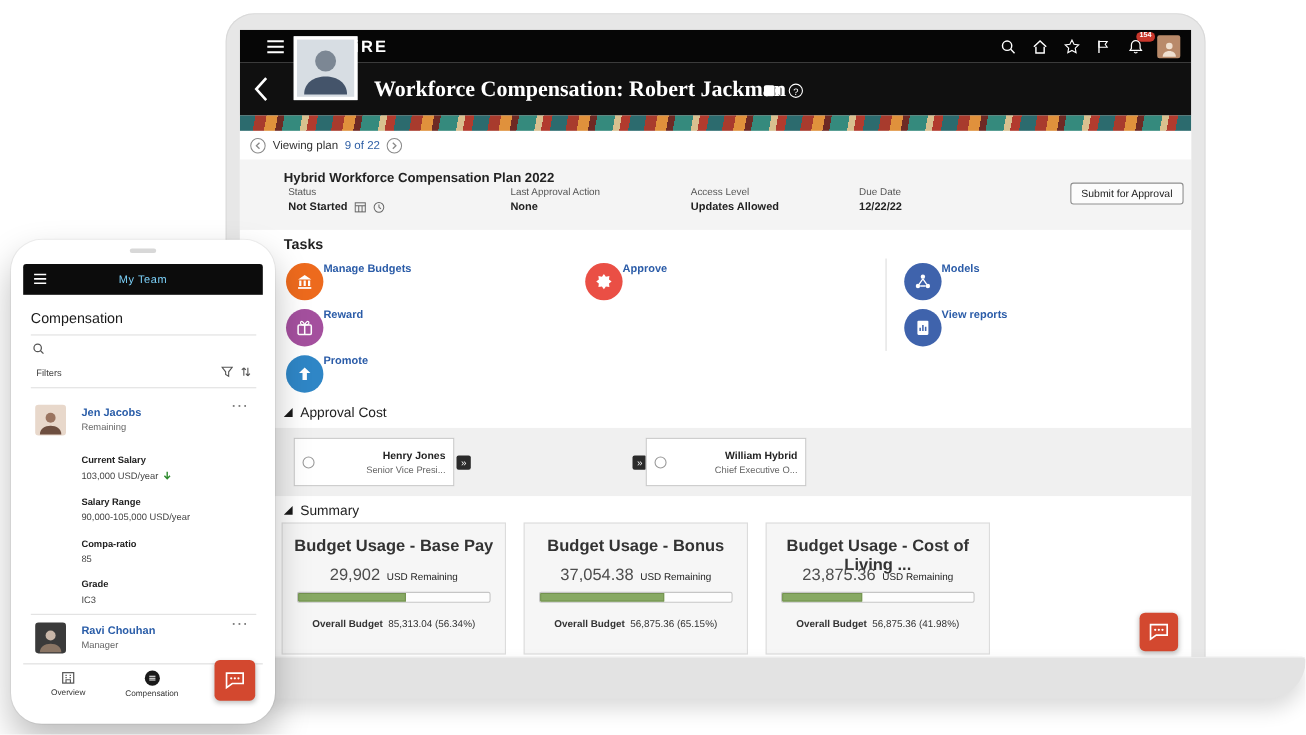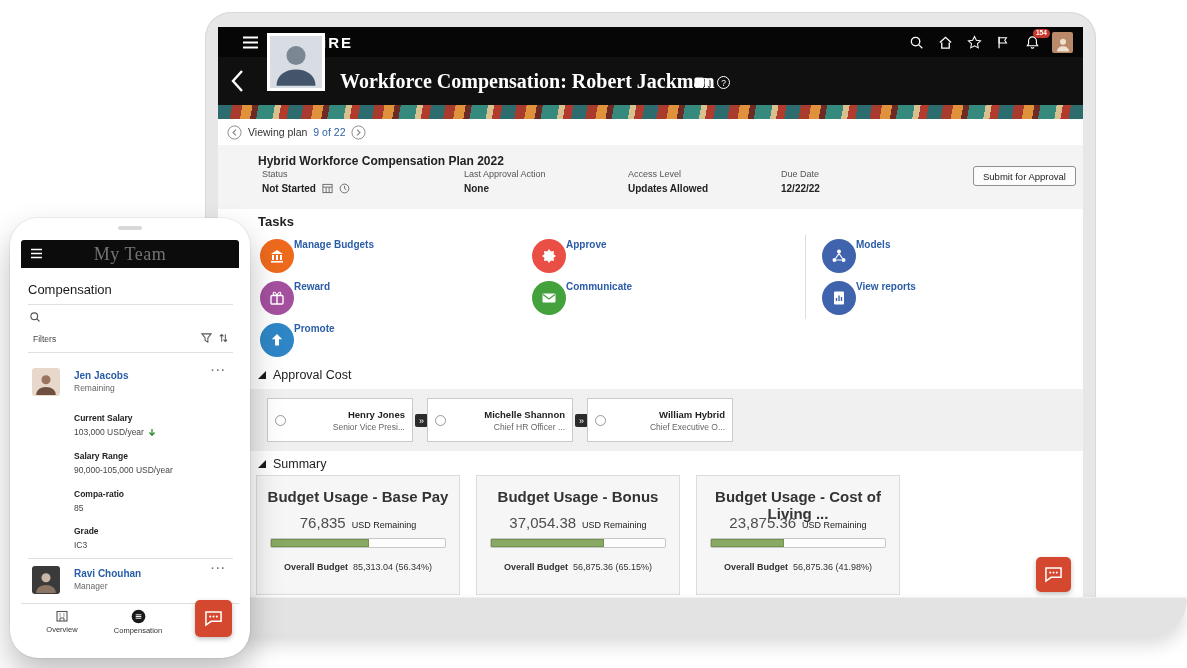--- a/index.html
+++ b/index.html
@@ -85,21 +85,21 @@
 
   .chat-btn{position:absolute;display:flex;align-items:center;justify-content:center;background:#d3482f;border-radius:5px;cursor:pointer;box-shadow:0 2px 5px rgba(0,0,0,.25);}
   .d-chat{left:818px;top:530px;width:35px;height:35px;}
 
   
   .phone{position:absolute;left:10px;top:218px;width:240px;height:440px;background:#fff;border-radius:28px;box-shadow:0 16px 32px rgba(0,0,0,.26),0 0 0 1px rgba(0,0,0,.05);}
   .phone-speaker{position:absolute;left:108px;top:8px;width:24px;height:4px;border-radius:2px;background:#d8d8d8;}
   .phone-screen{position:absolute;left:11px;top:22px;width:218px;height:408px;background:#fff;border-radius:3px 3px 16px 16px;overflow:hidden;}
   .p-header{position:absolute;left:0;top:0;width:100%;height:28px;background:#0c0c0c;display:flex;align-items:center;justify-content:center;}
   .p-burger{position:absolute;left:9px;top:8px;display:flex;cursor:pointer;}
-  .p-title{color:#737373;font-family:Liberation Serif, serif;font-size:18px;letter-spacing:.5px;}
+  .p-title{color:#7dd3fc;font-family:Liberation Sans, sans-serif;font-size:10px;letter-spacing:.5px;}
   .p-section{position:absolute;left:7px;top:42px;font-size:13px;color:#1a1a1a;}
   .p-div{position:absolute;left:7px;right:6px;height:1px;background:#e0e0e0;}
   .pd1{top:64px}.pd2{top:112px}.pd3{top:318px}
   .p-search{position:absolute;left:8px;top:71px;cursor:pointer;display:flex;}
   .p-filters-l{position:absolute;left:12px;top:94px;font-size:8.5px;color:#444;}
   .p-funnel{position:absolute;left:180px;top:92px;display:flex;cursor:pointer;}
   .p-sort{position:absolute;left:197px;top:92px;display:flex;cursor:pointer;}
   .emp-avatar{position:absolute;left:11px;width:28px;height:28px;border-radius:3px;overflow:hidden;display:flex;align-items:flex-end;justify-content:center;}
   .ea1{top:128px;background:#e8d8cb;}
   .ea2{top:326px;background:#3a3a3a;}
@@ -286,29 +286,20 @@
         <span class="tlbl">Promote</span>
       </div>
       <div class="task t21">
         <span class="circ c-red">
           <svg width="16" height="16" viewBox="0 0 16 16">
               <path d="M8 1l1.8 2.6L13 3l-.4 3.2L15 8l-2.4 1.8.4 3.2-3.2-.6L8 15l-1.8-2.6L3 13l.4-3.2L1 8l2.4-1.8L3 3l3.2.6z" fill="#fff"></path>
             </svg>
         </span>
         <span class="tlbl">Approve</span>
       </div>
-      <div class="task t22">
-        <span class="circ c-green">
-          <svg width="16" height="16" viewBox="0 0 16 16">
-              <rect x="1.5" y="3.5" width="13" height="9" rx="1" fill="#fff"></rect>
-              <path d="M2 4.5l6 4.5 6-4.5" fill="none" stroke="#43a23c" stroke-width="1.2"></path>
-            </svg>
-        </span>
-        <span class="tlbl">Communicate</span>
-      </div>
       <div class="task-div"></div>
       <div class="task t31">
         <span class="circ c-blue">
           <svg width="16" height="16" viewBox="0 0 16 16">
               <path d="M8 5.5L4.5 10.5M8 5.5l3.5 5M5.5 12h5" stroke="#fff" stroke-width="1.2"></path>
               <circle cx="8" cy="3.5" r="2" fill="#fff"></circle>
               <circle cx="3.5" cy="12" r="2" fill="#fff"></circle>
               <circle cx="12.5" cy="12" r="2" fill="#fff"></circle>
             </svg>
         </span>
@@ -330,46 +321,39 @@
       </div>
       <div class="apanel">
         <div class="acard ac1">
           <span class="radio"></span>
           <span class="ac-txt">
             <span class="ac-name" style="display:block">Henry Jones</span>
             <span class="ac-role" style="display:block">Senior Vice Presi...</span>
           </span>
         </div>
         <span class="ac-chev acv1"></span>
-        <div class="acard ac2">
-          <span class="radio"></span>
-          <span class="ac-txt">
-            <span class="ac-name" style="display:block">Michelle Shannon</span>
-            <span class="ac-role" style="display:block">Chief HR Officer ...</span>
-          </span>
-        </div>
         <span class="ac-chev acv2"></span>
         <div class="acard ac3">
           <span class="radio"></span>
           <span class="ac-txt">
             <span class="ac-name" style="display:block">William Hybrid</span>
             <span class="ac-role" style="display:block">Chief Executive O...</span>
           </span>
         </div>
       </div>
 
       <div class="sec-h sum-h">
         <span class="tri"></span>
         <span>Summary</span>
       </div>
 
       <div class="scard sc1">
         <div class="sc-title">Budget Usage - Base Pay</div>
         <div class="sc-rem">
-          <span class="sc-remv">76,835</span>
+          <span class="sc-remv">29,902</span>
           <span class="sc-reml">USD Remaining</span>
         </div>
         <div class="sc-bar">
           <div class="sc-fill" style="width: 56.34%;"></div>
         </div>
         <div class="sc-ov">
           <span class="sc-ovl">Overall Budget</span>
           <span>85,313.04 (56.34%)</span>
         </div>
       </div>

